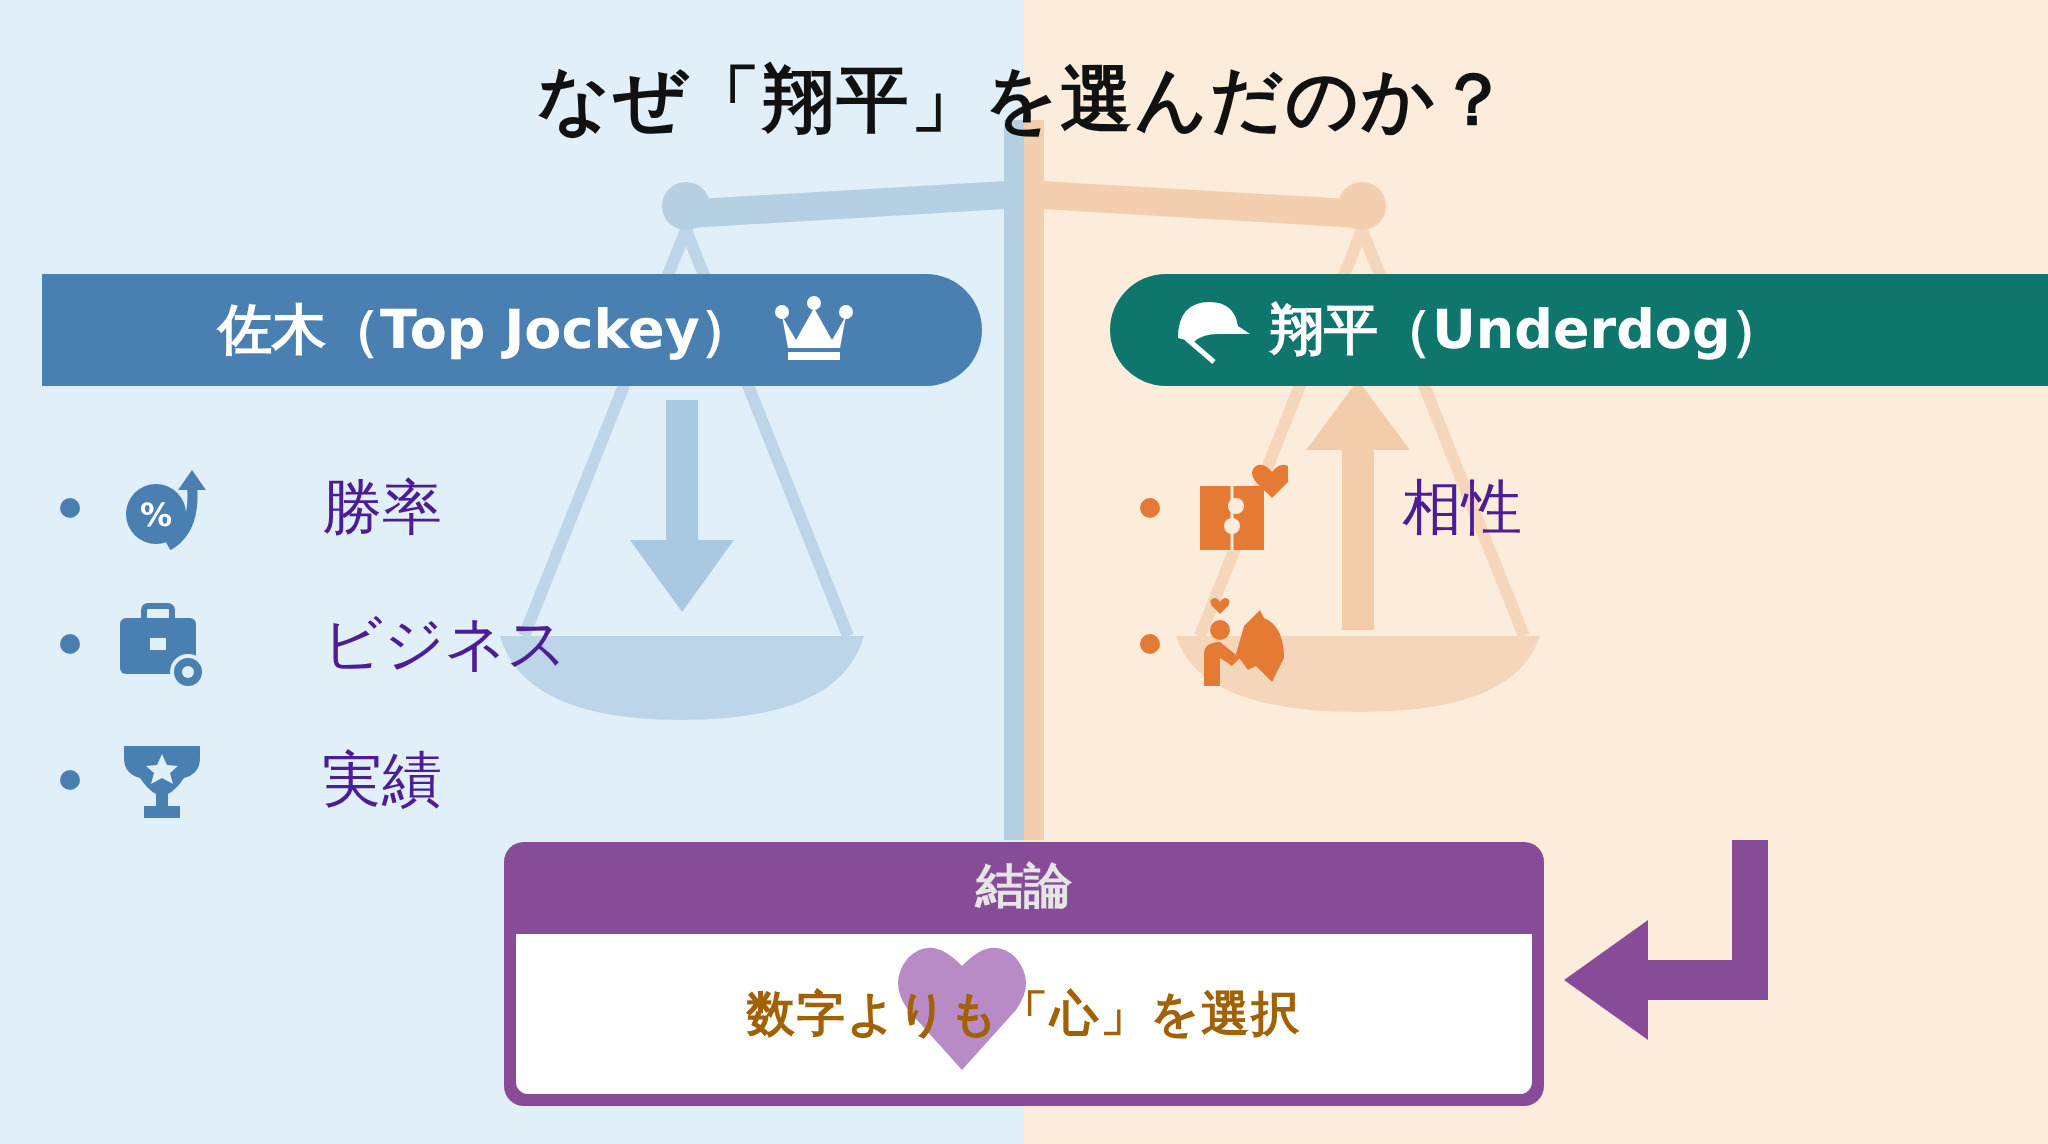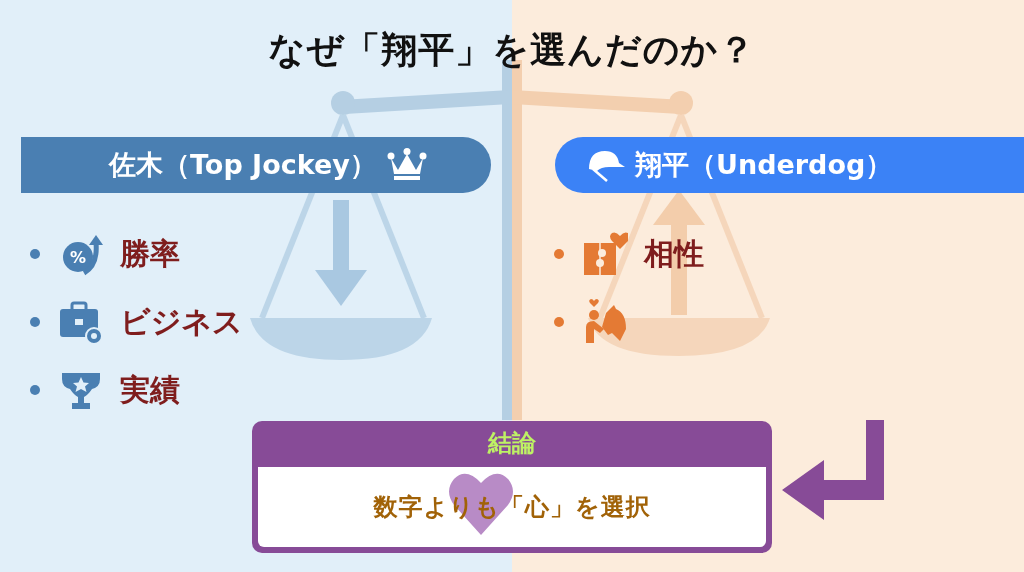--- a/index.html
+++ b/index.html
@@ -3,33 +3,33 @@
 <meta charset="utf-8">
 <style>
   html,body{margin:0;padding:0;}
   body{width:1024px;height:572px;position:relative;overflow:hidden;font-family:"DejaVu Sans","Liberation Sans",sans-serif;}
   .bg-left{position:absolute;left:0;top:0;width:512px;height:572px;background:#e1eff9;}
   .bg-right{position:absolute;left:512px;top:0;width:512px;height:572px;background:#fcecdc;}
   .scale{position:absolute;left:0;top:0;width:1024px;height:572px;}
   .title{position:absolute;left:0;top:26px;width:1024px;text-align:center;font-size:36px;font-weight:bold;color:#111;letter-spacing:1px;}
   .banner{position:absolute;top:137px;height:56px;display:flex;align-items:center;color:#fff;font-weight:bold;font-size:27px;}
   .banner-left{left:0;width:470px;background:#4a7fb2;border-radius:0 28px 28px 0;padding-left:88px;box-sizing:border-box;margin-left:21px;}
-  .banner-right{left:555px;width:469px;background:#3b82f6;border-radius:28px 0 0 28px;padding-left:30px;box-sizing:border-box;}
+  .banner-right{left:555px;width:469px;background:#0f766e;border-radius:28px 0 0 28px;padding-left:30px;box-sizing:border-box;}
   .banner .ico{display:inline-flex;margin:0 10px;}
   .list{position:absolute;}
   .list-left{left:30px;top:220px;}
-  .list-right{left:554px;top:220px;}
+  .list-right{left:570px;top:220px;}
   .item{display:flex;align-items:center;height:68px;}
   .dot{width:10px;height:10px;border-radius:50%;margin-right:18px;}
   .list-left .dot{background:#4a7fb2;}
   .list-right .dot{background:#e47a34;}
   .item .icon{width:46px;height:46px;margin-right:16px;display:inline-flex;align-items:center;justify-content:center;}
-  .item .label{font-size:30px;font-weight:bold;color:#7f1d1d;}
+  .item .label{font-size:30px;font-weight:normal;color:#4c1d95;margin-left:41px;}
   .conclusion{position:absolute;left:252px;top:421px;width:520px;height:132px;background:#874b97;border-radius:10px;}
-  .conclusion .head{height:44px;line-height:44px;text-align:center;color:#bef264;font-size:24px;font-weight:bold;}
+  .conclusion .head{height:44px;line-height:44px;text-align:center;color:#e5e5e5;font-size:24px;font-weight:bold;}
   .conclusion .body{position:absolute;left:6px;top:46px;width:508px;height:80px;background:#fff;border-radius:0 0 6px 6px;display:flex;align-items:center;justify-content:center;}
   .conclusion .heart{position:absolute;left:190px;top:2px;}
   .conclusion .txt{position:relative;font-size:24px;font-weight:bold;color:#a16207;letter-spacing:1px;}
   .arrow{position:absolute;left:780px;top:420px;}
 </style>
 </head>
 <body>
 
 <div class="bg-left"></div>
 <div class="bg-right"></div>

